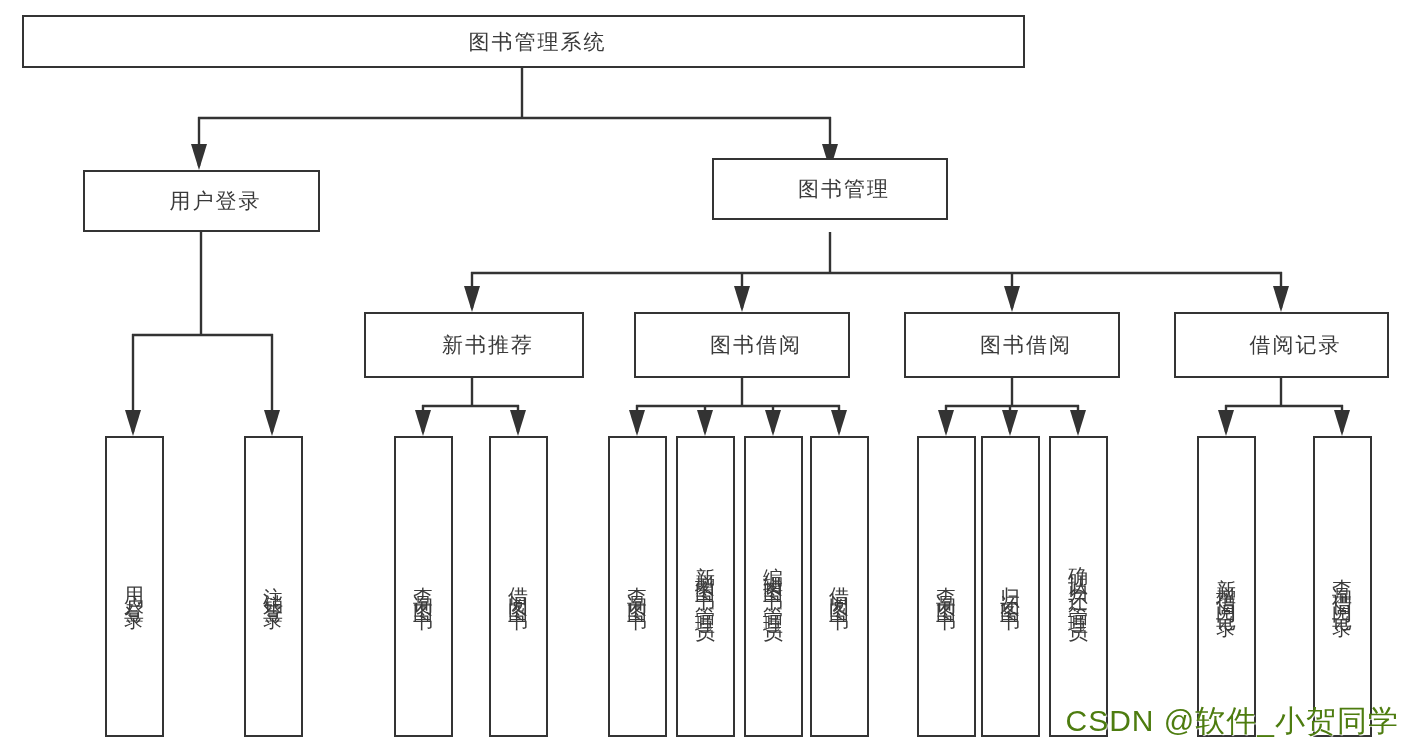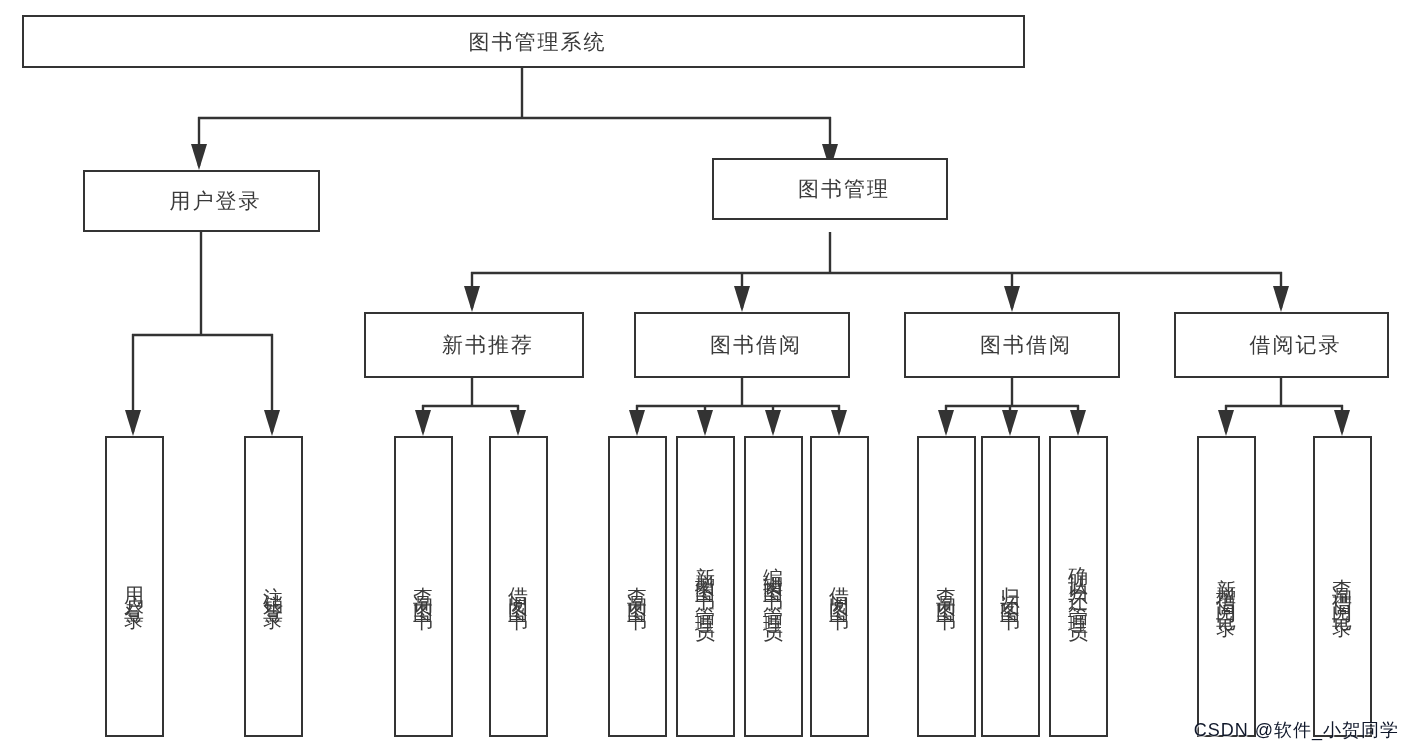--- a/index.html
+++ b/index.html
@@ -49,22 +49,22 @@
     font-size: 20px;
     letter-spacing: 8px;
     line-height: 1;
     color: #3a3a3a;
     white-space: nowrap;
   }
   .watermark {
     position: absolute;
     right: 6px;
     bottom: 5px;
-    font-size: 18px;
-    color: #0f172a;
+    font-size: 30px;
+    color: #4d7c0f;
     letter-spacing: 1px;
     text-shadow: 1px 1px 1px rgba(255,255,255,0.85);
     white-space: nowrap;
   }
 </style>
 </head>
 <body>
 
 <div class="canvas">
 

